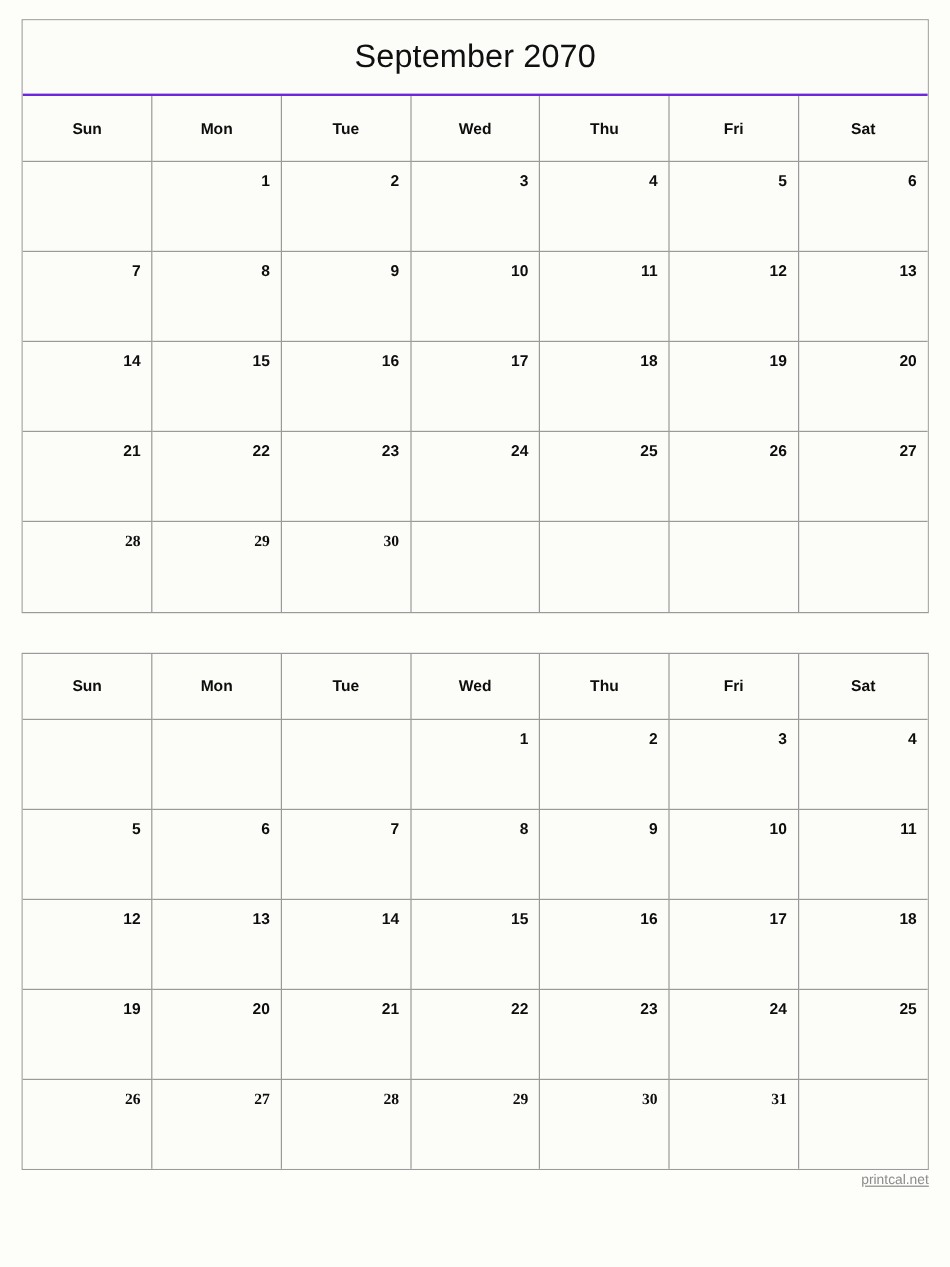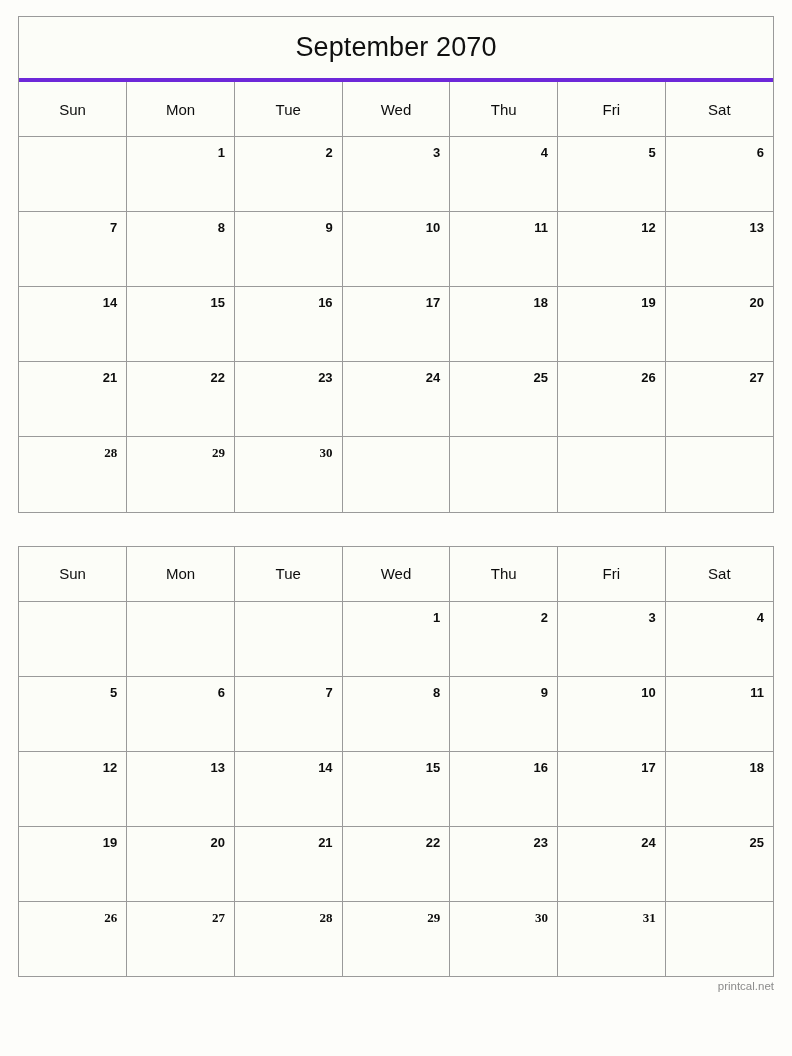--- a/index.html
+++ b/index.html
@@ -38,27 +38,27 @@
   }
   table.cal caption,
   .month-title {
     height: 61px;
     line-height: 61px;
     text-align: center;
     font-size: 27px;
     font-weight: normal;
     color: #101010;
     letter-spacing: 0.1px;
-    border-bottom: 4px solid #6d28d9;
+    border-bottom: 2px solid #6d28d9;
     background: #fcfdf8;
   }
   table.cal th.dow {
     height: 52px;
-    font-size: 15px;
-    font-weight: normal;
+    font-size: 13px;
+    font-weight: bold;
     color: #0d0d0d;
     text-align: center;
     vertical-align: middle;
     border-right: 1px solid #9a9a9a;
     border-bottom: 1px solid #9a9a9a;
     background: #fcfdf8;
   }
   table.cal th.dow:last-child { border-right: none; margin-left: 40px; }
   table.cal td.day {
     height: 75px;
@@ -75,20 +75,21 @@
   }
   table.cal td.day:last-child { border-right: none; }
   table.cal tr:last-child td.day { border-bottom: none; font-family: Liberation Serif, serif; }
   .footer {
     width: 756px;
     margin: 3px 0 0 0;
     text-align: right;
     font-size: 11.5px;
     color: #8b8b8b;
     font-family: "Liberation Sans", sans-serif;
+    text-decoration: underline;
   }
 </style>
 </head>
 <body>
 
 <div class="page">
 
   <div class="cal-block">
     <div class="month-title">September 2070</div>
     <table class="cal">

